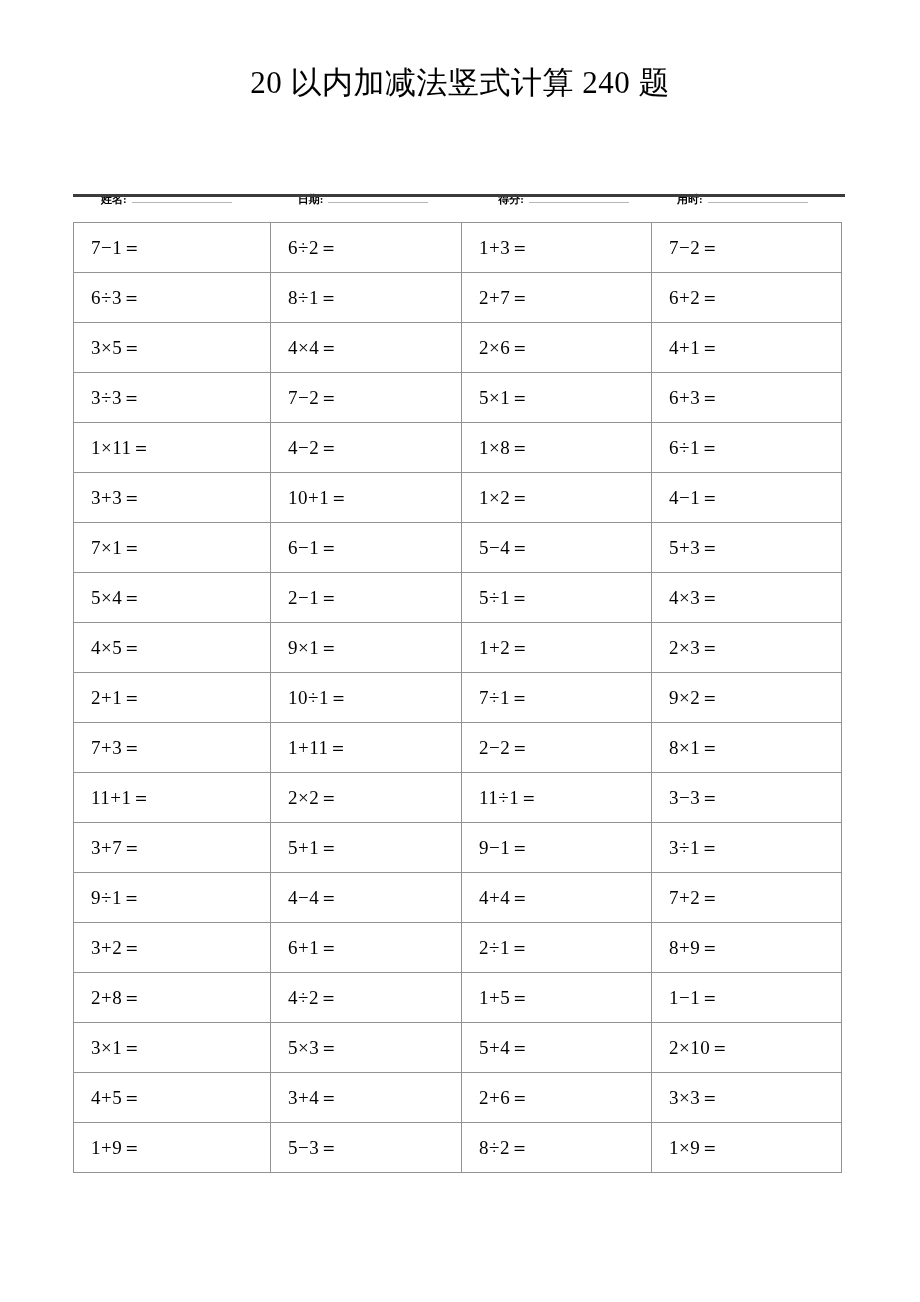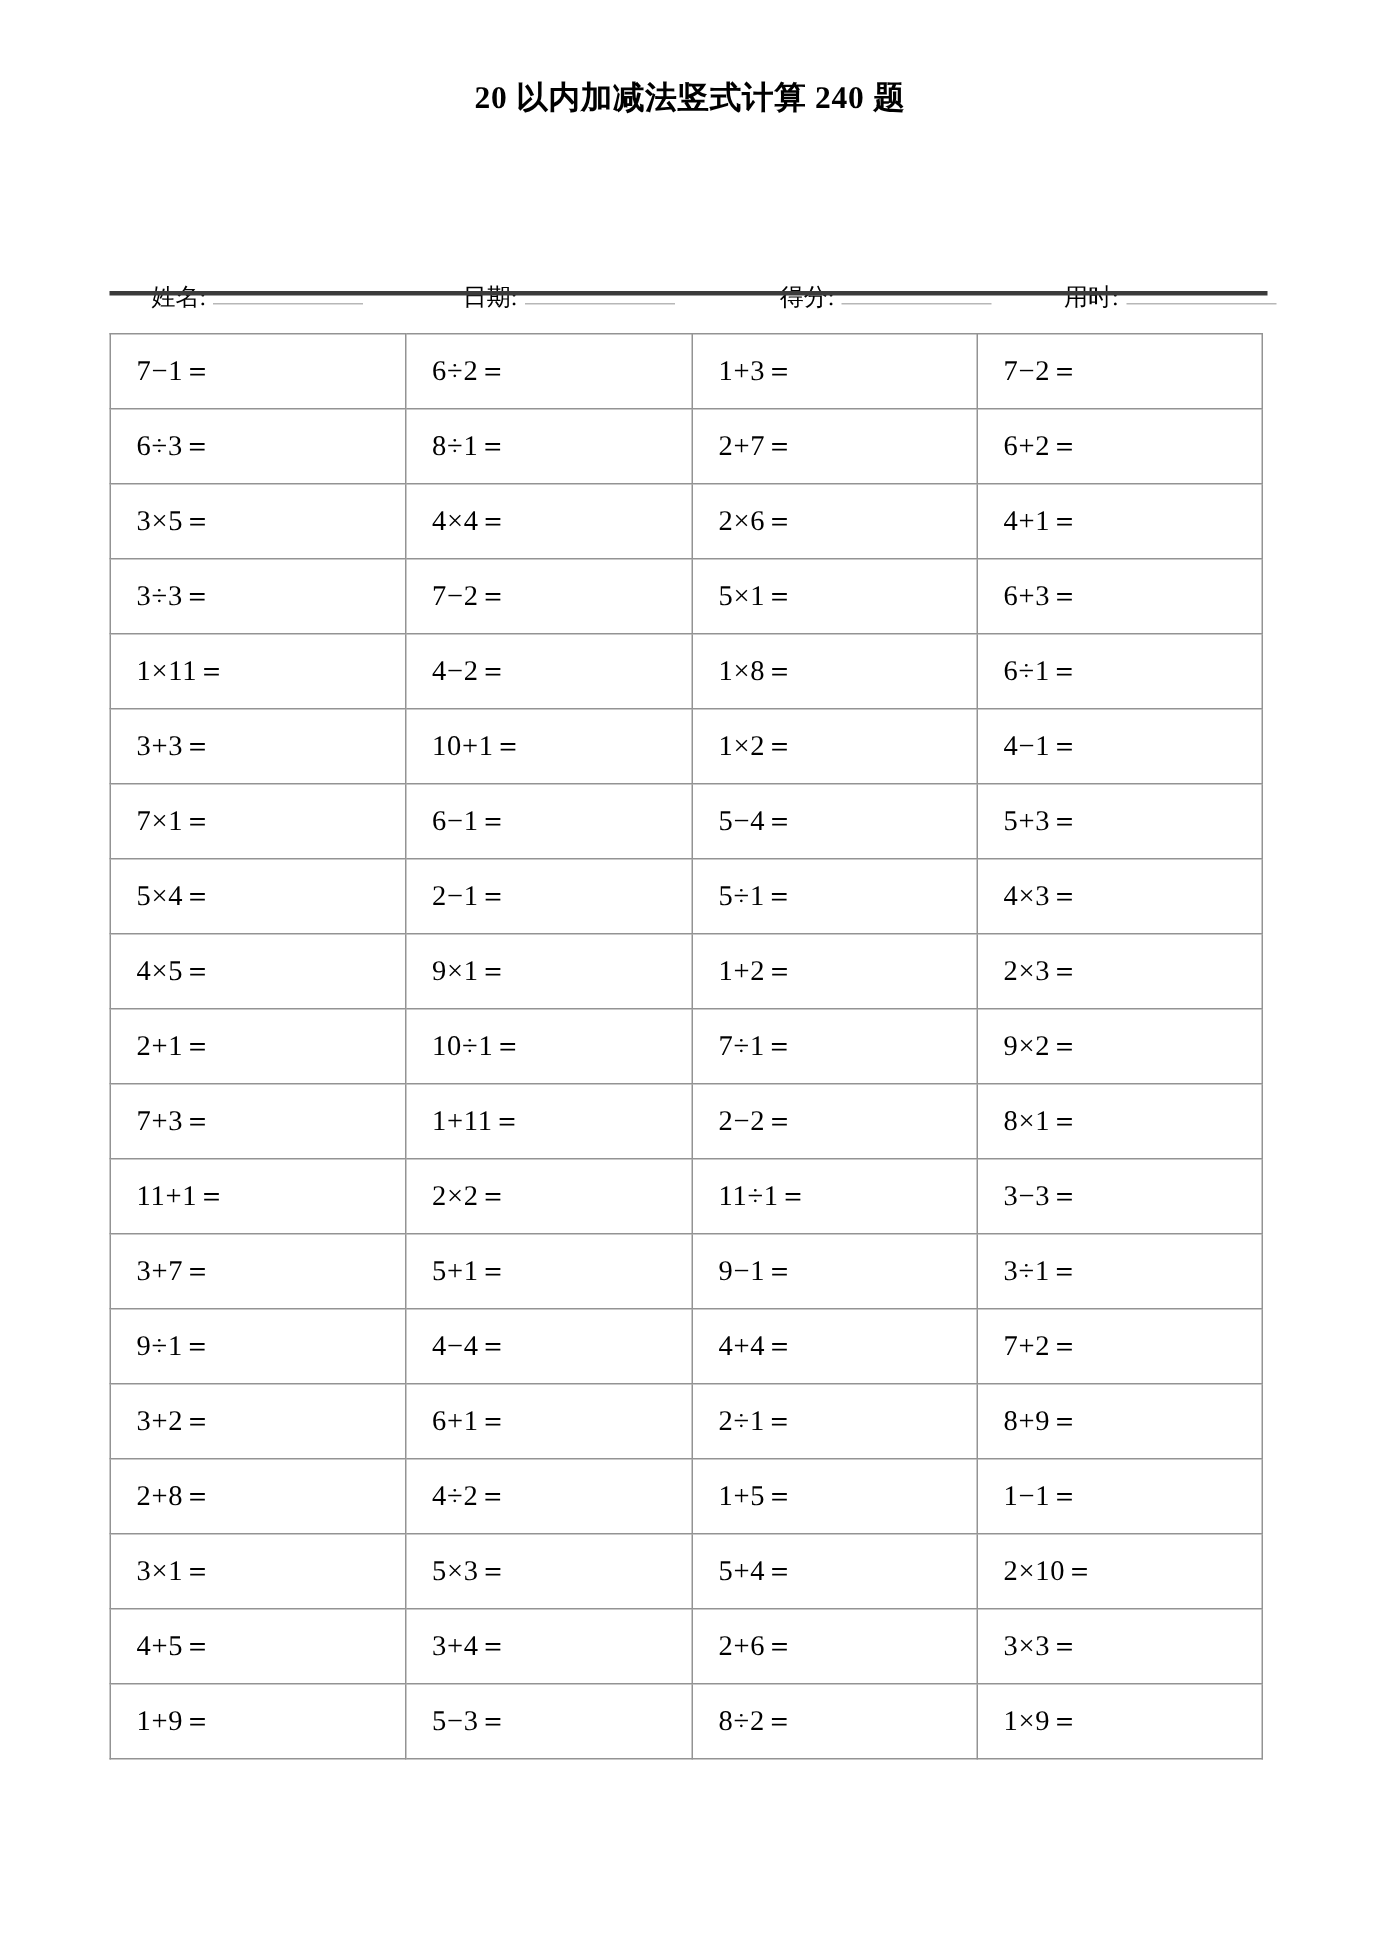--- a/index.html
+++ b/index.html
@@ -18,26 +18,26 @@
   .page {
     width: 920px;
     height: 1302px;
     position: relative;
     box-sizing: border-box;
   }
 
   
   .title {
     position: absolute;
-    top: 44px;
+    top: 62px;
     left: 0;
     width: 920px;
     text-align: center;
-    font-size: 21px;
-    font-weight: bold;
+    font-size: 31px;
+    font-weight: normal;
     letter-spacing: 0.5px;
     line-height: 42px;
     white-space: nowrap;
   }
 
   
   .info-row {
     position: absolute;
     top: 148px;
     left: 73px;
@@ -51,22 +51,23 @@
     display: flex;
     align-items: baseline;
     white-space: nowrap;
   }
   .info-field.f1 { margin-left: 28px; }
   .info-field.f2 { margin-left: 66px; margin-top: 40px; }
   .info-field.f3 { margin-left: 70px; text-align: center; }
   .info-field.f4 { margin-left: 48px; }
 
   .info-label {
-    font-size: 16px;
+    font-size: 11px;
     line-height: 22px;
+    font-weight: bold;
   }
   .info-blank {
     display: inline-block;
     width: 100px;
     border-bottom: 1.5px solid #b7b7b7;
     height: 14px;
     margin-left: 5px;
   }
 
   

